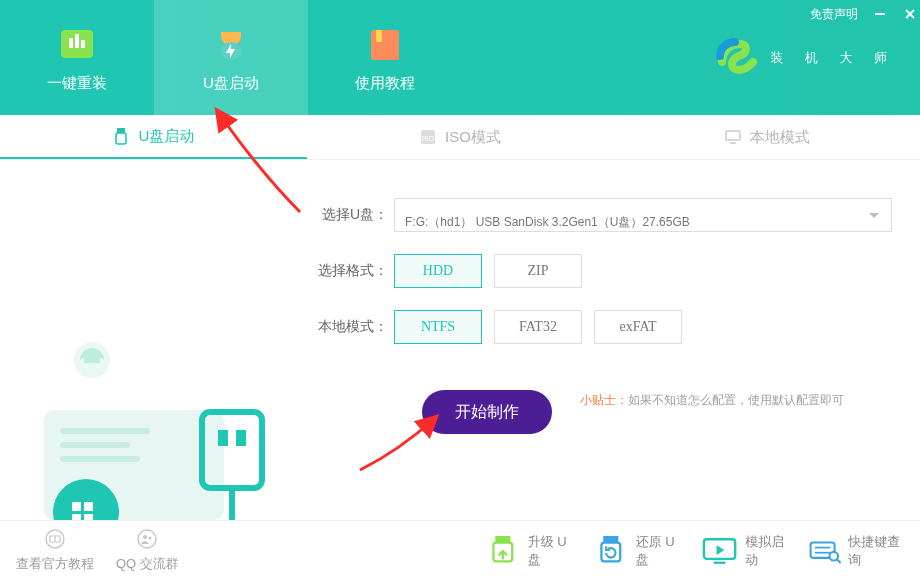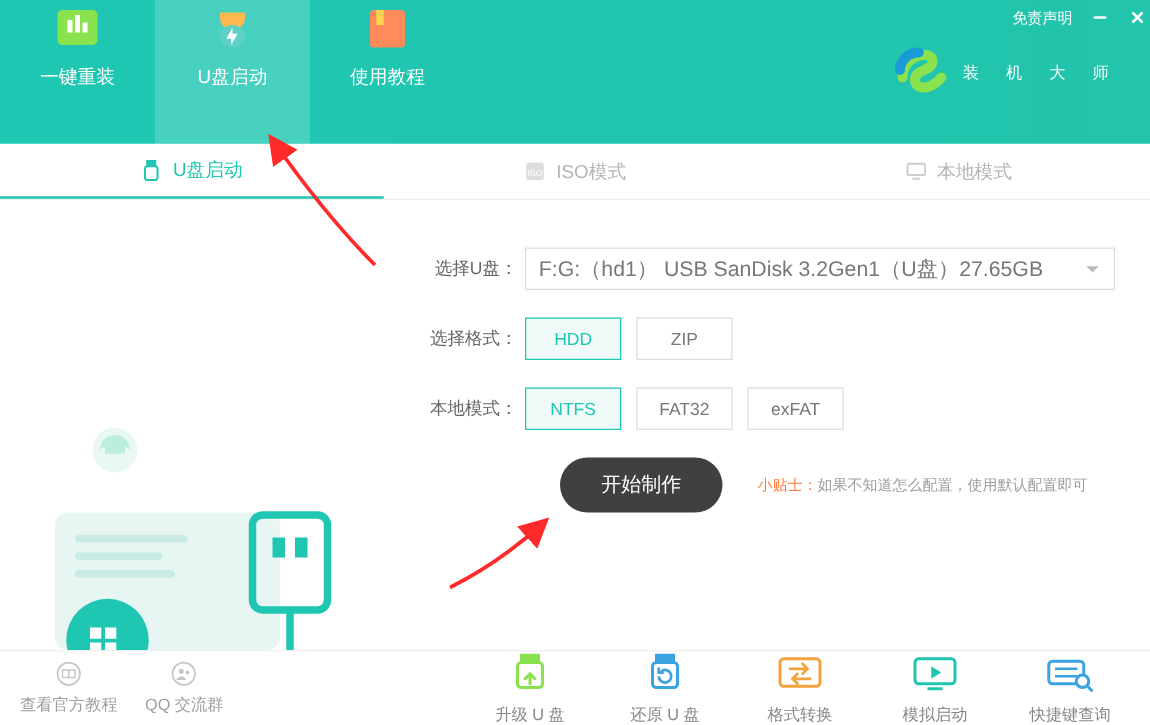--- a/index.html
+++ b/index.html
@@ -4,54 +4,54 @@
 <style>
 * { margin: 0; padding: 0; box-sizing: border-box; font-family: "Microsoft YaHei", sans-serif; }
 body { width: 920px; height: 580px; overflow: hidden; background: #fff; position: relative; }
 
 .header { height: 115px; background: linear-gradient(90deg, #1fc7b3, #22c4ab); display: flex; align-items: flex-end; position: relative; }
 .titlebar { position: absolute; top: 6px; right: 2px; display: flex; align-items: flex-start; gap: 14px; color: #fff; font-size: 12px; }
 .titlebar .link { cursor: pointer; }
 .titlebar .tbbtn { width: 16px; height: 16px; display: inline-flex; align-items: center; justify-content: center; cursor: pointer; font-weight: bold; }
 
 .nav { display: flex; height: 100%; }
-.nav-item { width: 124px; display: flex; flex-direction: column; align-items: center; gap: 8px; color: #fff; font-size: 15px; cursor: pointer; position: relative; }
+.nav-item { width: 154px; display: flex; flex-direction: column; align-items: center; justify-content: center; gap: 8px; color: #fff; font-size: 15px; cursor: pointer; position: relative; }
 .nav-item.active { background: rgba(255,255,255,0.18); }
 .nav-icon { width: 44px; height: 44px; display: flex; align-items: center; justify-content: center; }
 
 .brand { position: absolute; right: 24px; top: 34px; display: flex; align-items: center; gap: 10px; }
 .brand-logo { width: 48px; height: 48px; }
 .brand-text { color: #fff; line-height: 1.2; }
 .brand-text .t1 { font-size: 24px; font-weight: 600; letter-spacing: 6px; }
 .brand-text .t2 { font-size: 13px; letter-spacing: 9px; opacity: .95; }
 
 .subtabs { display: flex; border-bottom: 1px solid #eee; }
 .subtab { flex: 1; height: 44px; display: flex; align-items: center; justify-content: center; gap: 8px; color: #b5b5b5; font-size: 15px; cursor: pointer; }
 .subtab.current { color: #1fc7b3; border-bottom: 2px solid #1fc7b3; }
 
-.main { display: flex; height: 360px; gap: 26px; }
+.main { display: flex; height: 360px; }
 .illus { width: 300px; position: relative; }
 .form { flex: 1; padding: 38px 28px 0 18px; }
 .row { display: flex; align-items: center; margin-bottom: 22px; }
 .row .lbl { width: 76px; font-size: 14px; color: #666; text-align: right; padding-right: 6px; }
-.select { flex: 1; height: 34px; border: 1px solid #ddd; display: flex; align-items: center; padding: 0 10px; font-size: 17px; color: #777; position: relative; cursor: pointer; }
+.select { flex: 1; height: 34px; border: 1px solid #ddd; display: flex; align-items: flex-end; padding: 0 10px; font-size: 12px; color: #777; position: relative; cursor: pointer; }
 .select::after { content:""; position:absolute; right:12px; top:14px; border:5px solid transparent; border-top-color:#bbb; }
 .optgrp { display: flex; gap: 12px; }
-.opt { width: 77px; height: 34px; border: 1px solid #ddd; display: flex; align-items: center; justify-content: center; font-size: 14px; color: #777; cursor: pointer; }
+.opt { width: 88px; height: 34px; border: 1px solid #ddd; display: flex; align-items: center; justify-content: center; font-size: 14px; color: #777; cursor: pointer; font-family: Liberation Serif, serif; }
 .opt.sel { border-color: #1fc7b3; color: #1fc7b3; background: #f0fbf9; }
 
 .actionrow { display: flex; align-items: center; gap: 28px; margin-top: 6px; }
-.startbtn { width: 130px; height: 44px; border-radius: 22px; background: #404040; color: #fff; display: flex; align-items: center; justify-content: center; font-size: 16px; cursor: pointer; }
+.startbtn { width: 130px; height: 44px; border-radius: 22px; background: #4c1d95; color: #fff; display: flex; align-items: center; justify-content: center; font-size: 16px; cursor: pointer; margin-top: 24px; }
 .tip { font-size: 12px; color: #9e9e9e; }
 .tip b { color: #ff7a3c; font-weight: normal; }
 
 .bottom { display: flex; align-items: center; height: 60px; border-top: 1px solid #f0f0f0; padding: 0 16px; }
 .blink { display: flex; align-items: center; gap: 6px; color: #9e9e9e; font-size: 13px; margin-right: 22px; cursor: pointer; flex-direction: column; }
 .tools { margin-left: auto; display: flex; gap: 12px; }
-.tool { width: 96px; display: flex; flex-direction: column; align-items: center; gap: 6px; color: #888; font-size: 13px; cursor: pointer; }
+.tool { width: 96px; display: flex; flex-direction: row; align-items: flex-start; gap: 6px; color: #888; font-size: 13px; cursor: pointer; }
 .tool svg { width: 40px; height: 36px; }
 
 .arrow { position: absolute; pointer-events: none; }
 .arrow svg { overflow: visible; }
 </style>
 </head>
 <body>
 
 <div class="header">
   <div class="titlebar">
@@ -225,27 +225,20 @@
       <svg viewBox="0 0 40 36">
           <rect x="12" y="2" width="16" height="7" fill="#3aa3e0"></rect>
           <rect x="10" y="9" width="20" height="20" rx="3" fill="none" stroke="#3aa3e0" stroke-width="2.4"></rect>
           <path d="M15 20a5 5 0 1 0 2-4" fill="none" stroke="#3aa3e0" stroke-width="2.2"></path>
           <path d="M15 13v4h4" fill="none" stroke="#3aa3e0" stroke-width="2.2"></path>
         </svg>
       <span>还原 U 盘</span>
     </div>
     <div class="tool">
       <svg viewBox="0 0 40 36">
-          <rect x="4" y="6" width="32" height="22" rx="3" fill="none" stroke="#f2a33c" stroke-width="2.4"></rect>
-          <path d="M12 14h14m-4-4l4 4-4 4M28 22H14m4 4l-4-4 4-4" fill="none" stroke="#f2a33c" stroke-width="2.2" stroke-linecap="round"></path>
-        </svg>
-      <span>格式转换</span>
-    </div>
-    <div class="tool">
-      <svg viewBox="0 0 40 36">
           <rect x="4" y="6" width="32" height="20" rx="3" fill="none" stroke="#1fc7b3" stroke-width="2.4"></rect>
           <line x1="14" y1="30" x2="26" y2="30" stroke="#1fc7b3" stroke-width="2.4"></line>
           <path d="M17 12v10l8-5z" fill="#1fc7b3"></path>
         </svg>
       <span>模拟启动</span>
     </div>
     <div class="tool">
       <svg viewBox="0 0 40 36">
           <rect x="3" y="8" width="28" height="18" rx="3" fill="none" stroke="#3aa3e0" stroke-width="2.4"></rect>
           <line x1="8" y1="14" x2="26" y2="14" stroke="#3aa3e0" stroke-width="2"></line>

